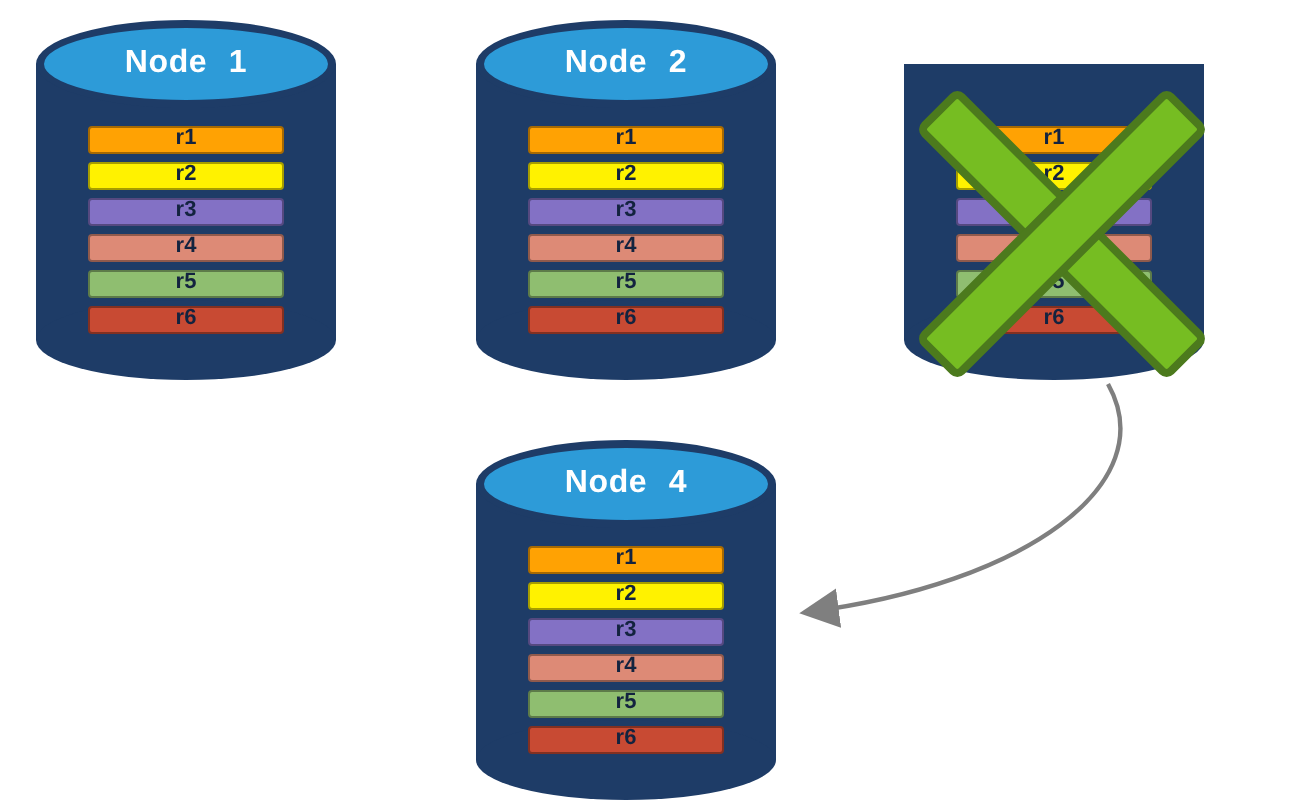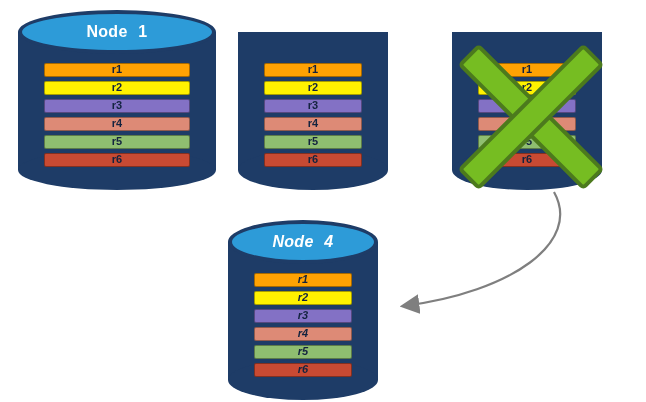--- a/index.html
+++ b/index.html
@@ -3,24 +3,24 @@
 <meta charset="utf-8">
 <style>
   html, body { margin:0; padding:0; background:#fff; }
   .canvas {
     position:relative; width:646px; height:402px;
     background:var(--background,#ffffff);
     font-family:"Liberation Sans", sans-serif;
     overflow:hidden;
   }
   .node { position:absolute; width:150px; height:180px; }
-  .node1 { left:18px;  top:10px;padding-left:48px; }
+  .node1 { left:18px;  top:10px; }
   .node2 { left:238px; top:10px; }
   .node3 { left:452px; top:10px; }
-  .node4 { left:228px; top:220px;font-style:italic; }
+  .node4 { left:238px; top:220px; }
 
   .cyl-side   { position:absolute; left:0; right:0; top:22px; bottom:20px; background:var(--cylinder-body); z-index:1; }
   .cyl-bottom { position:absolute; left:0; right:0; bottom:0; height:40px; border-radius:50%; background:var(--cylinder-body); z-index:1; }
   .cyl-top {
     position:absolute; left:0; right:0; top:0; height:44px; border-radius:50%;
     background:var(--cylinder-top); border:4px solid var(--cylinder-body); box-sizing:border-box;
     display:flex; align-items:center; justify-content:center; z-index:2;
   }
   .node-label { color:var(--label-text); font-weight:bold; font-size:16px; word-spacing:6px; letter-spacing:.3px; }
 
@@ -61,20 +61,23 @@
       <div class="bar" style="background: rgb(131, 113, 197);">r3</div>
       <div class="bar" style="background: rgb(221, 138, 118);">r4</div>
       <div class="bar" style="background: rgb(143, 190, 112);">r5</div>
       <div class="bar" style="background: rgb(200, 74, 51);">r6</div>
     </div>
   </div>
 
   <div class="node node2">
     <div class="cyl-side"></div>
     <div class="cyl-bottom"></div>
+    <div class="cyl-top">
+      <span class="node-label">Node 2</span>
+    </div>
     <div class="bars">
       <div class="bar" style="background: rgb(255, 162, 3);">r1</div>
       <div class="bar" style="background: rgb(255, 242, 0);">r2</div>
       <div class="bar" style="background: rgb(131, 113, 197);">r3</div>
       <div class="bar" style="background: rgb(221, 138, 118);">r4</div>
       <div class="bar" style="background: rgb(143, 190, 112);">r5</div>
       <div class="bar" style="background: rgb(200, 74, 51);">r6</div>
     </div>
   </div>
 

